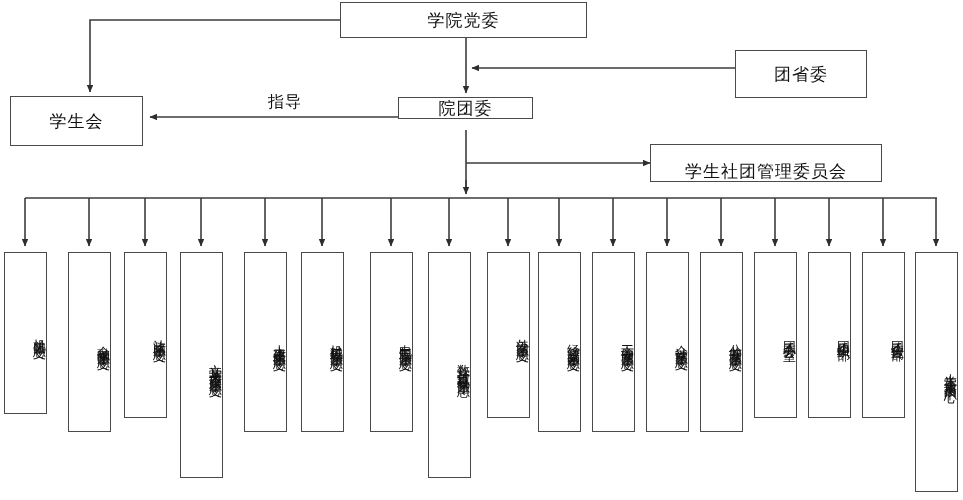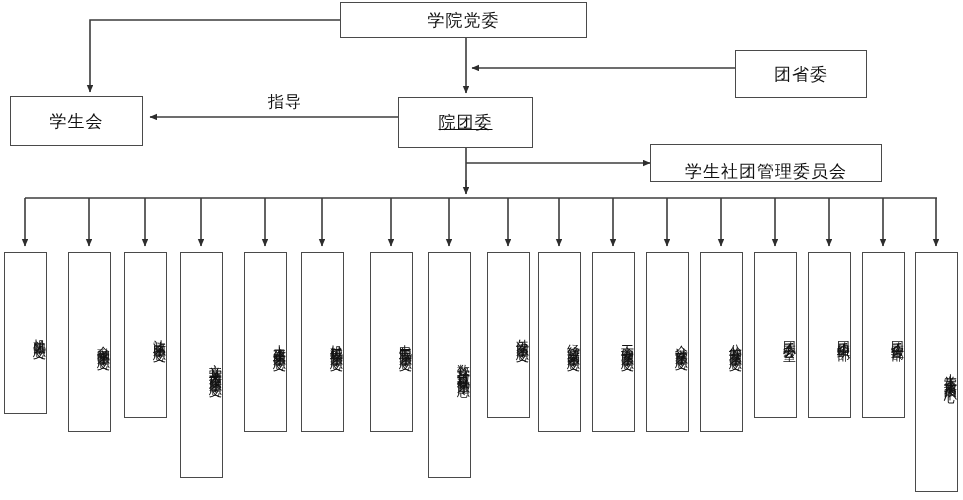--- a/index.html
+++ b/index.html
@@ -110,21 +110,21 @@
   </div>
 
   <div class="node horiz" style="left:735px; top:50px; width:132px; height:48px;">
     <span>团省委</span>
   </div>
 
   <div class="node horiz" style="left:10px; top:96px; width:133px; height:50px;">
     <span>学生会</span>
   </div>
 
-  <div class="node horiz" style="left:398px; top:97px; width:135px; height:51px;text-decoration:underline;">
+  <div class="node horiz" style="left:398px; top:97px; width:135px; height:22px;">
     <span>院团委</span>
   </div>
 
   <div class="node horiz" style="left:650px; top:144px; width:232px; height:38px;align-items:flex-end;">
     <span>学生社团管理委员会</span>
   </div>
 
   <div class="edge-label" style="left:252px; top:92px;margin-left:16px;">指导</div>
 
   <div id="branch-layer">

